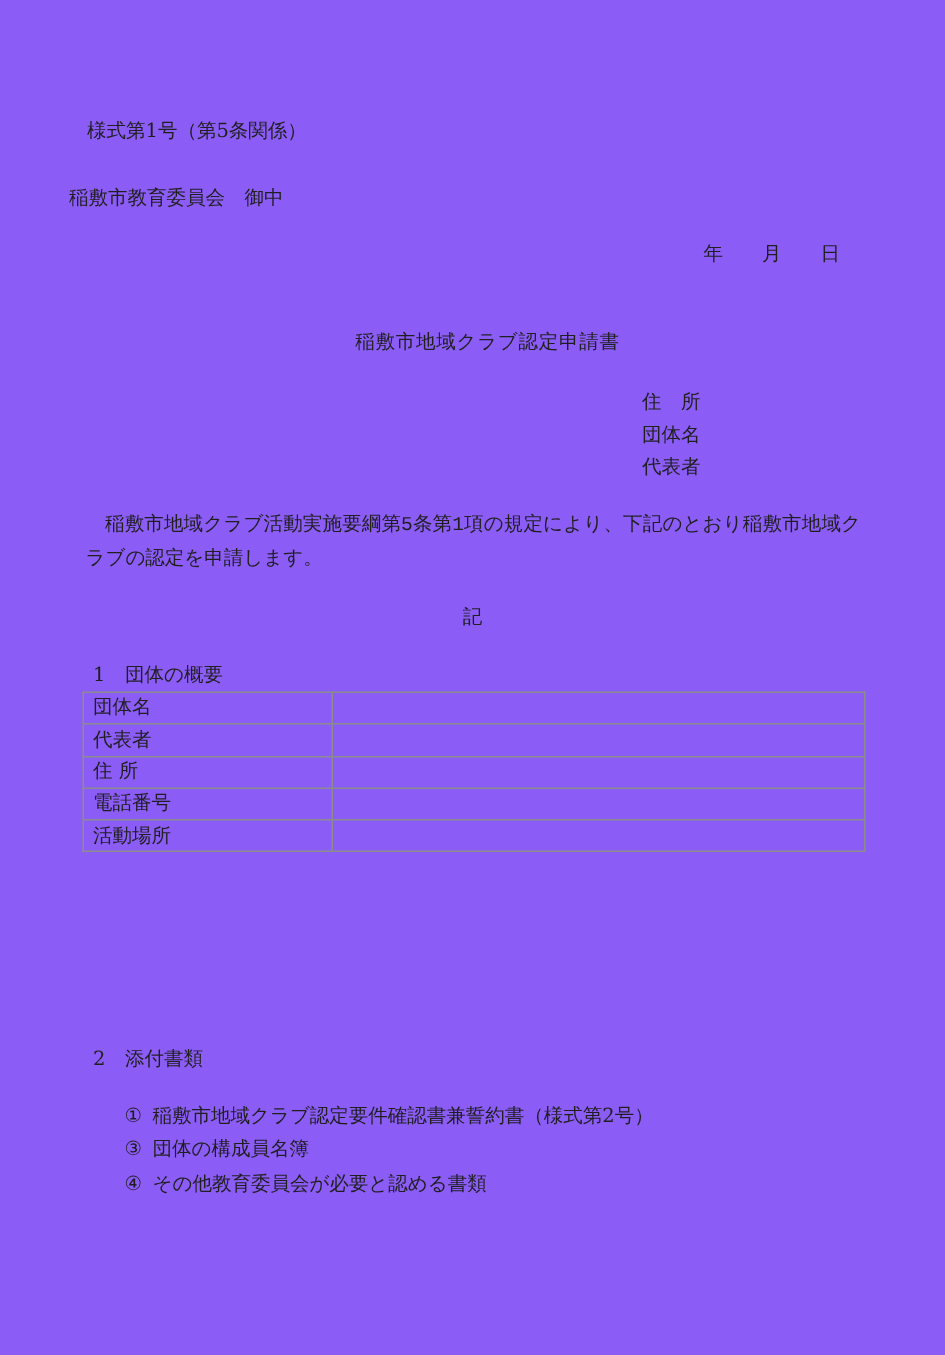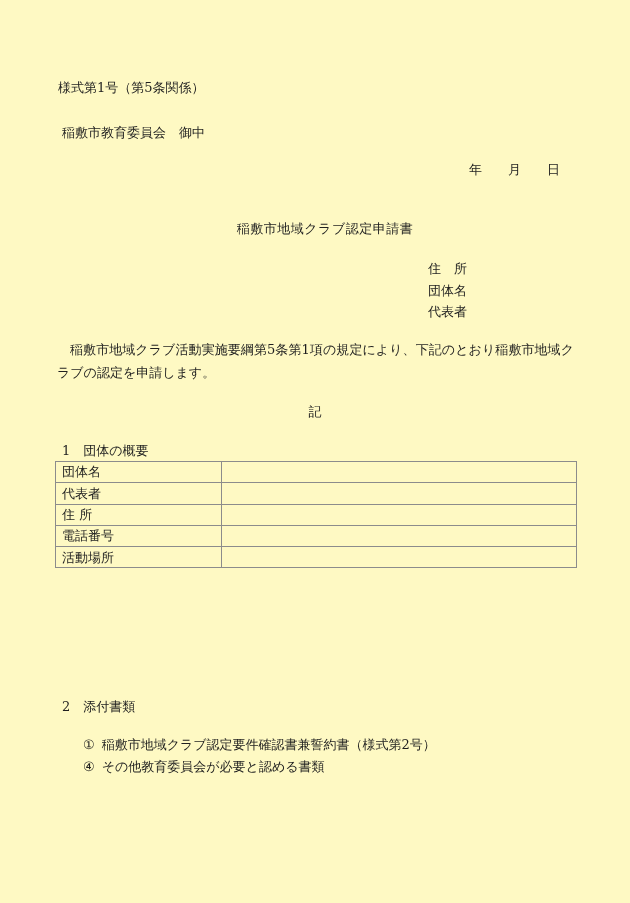--- a/index.html
+++ b/index.html
@@ -4,37 +4,37 @@
 <style>
   html, body {
     margin: 0;
     padding: 0;
     background: #ffffff;
   }
   .page {
     position: relative;
     width: 630px;
     height: 903px;
-    background: #fef9c3;
+    background: #8b5cf6;
     font-family: "DejaVu Serif", "Liberation Serif", serif;
     color: #1f1f1f;
     font-size: 13px;
     line-height: 1.6;
     overflow: hidden;
   }
   .abs { position: absolute; }
 
   .form-number   { left: 58px;  top: 78px; }
-  .addressee     { left: 62px;  top: 123px; }
+  .addressee     { left: 46px;  top: 123px; }
   .date-line     { right: 70px; top: 160px; text-align: right; }
   .doc-title     { left: 0; right: 0; top: 219px; text-align: center; letter-spacing: 0.5px; margin-left: 20px; }
   .applicant     { left: 428px; top: 258px; line-height: 21.5px; }
   .applicant div { height: 21.5px; }
   .body-par      { left: 57px;  top: 339px; width: 517px;
-                   text-indent: 1em; line-height: 22.5px; text-align: justify; }
+                   text-indent: 1em; line-height: 22.5px; text-align: justify; font-family: Liberation Mono, monospace; }
   .record-marker { left: 0; right: 0; top: 402px; text-align: center; }
 
   .sec1-heading  { left: 62px;  top: 441px; }
   .sec2-heading  { left: 62px;  top: 669px; margin-top: 28px; }
   .sec-num       { display: inline-block; margin-right: 13px; }
 
   table.overview {
     position: absolute;
     left: 55px;
     top: 461px;
@@ -111,17 +111,20 @@
 
   <div class="abs sec2-heading">
     <span class="sec-num">2</span><span>添付書類</span>
   </div>
 
   <div class="abs attachments">
     <div class="item">
       <span class="item-marker">①</span><span>稲敷市地域クラブ認定要件確認書兼誓約書（様式第2号）</span>
     </div>
     <div class="item">
+      <span class="item-marker">③</span><span>団体の構成員名簿</span>
+    </div>
+    <div class="item">
       <span class="item-marker">④</span><span>その他教育委員会が必要と認める書類</span>
     </div>
   </div>
 
 </div>
 
 </body></html>

